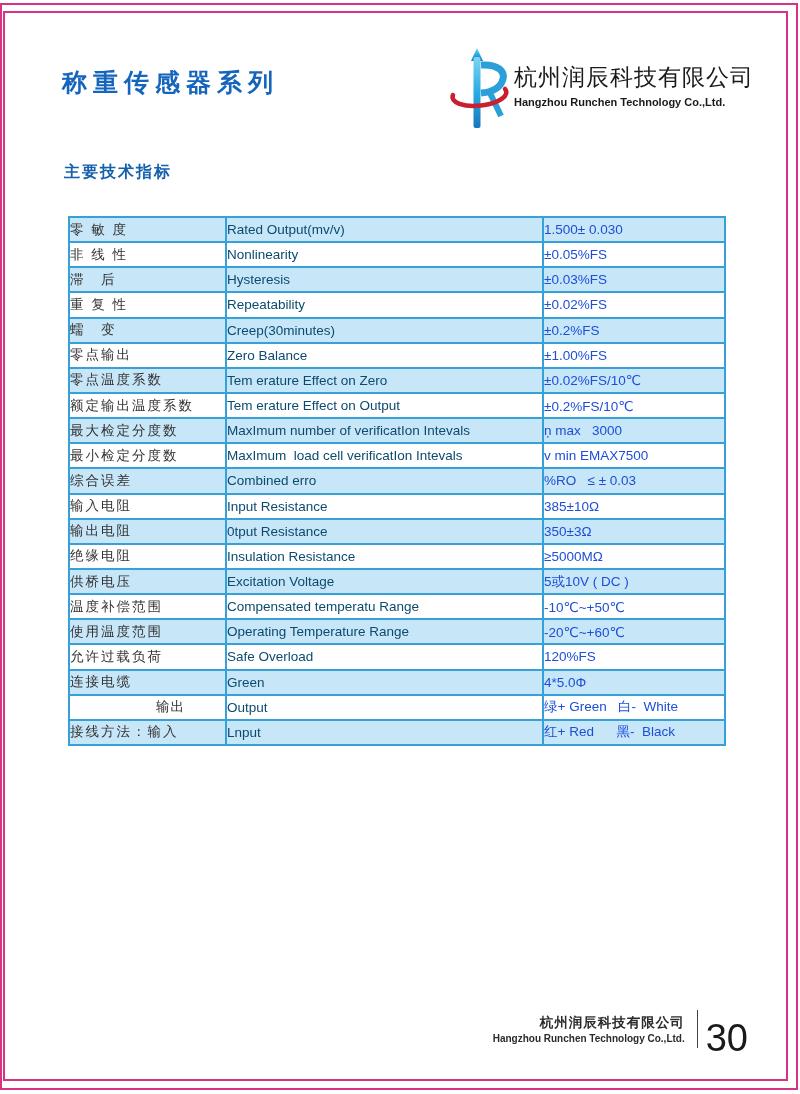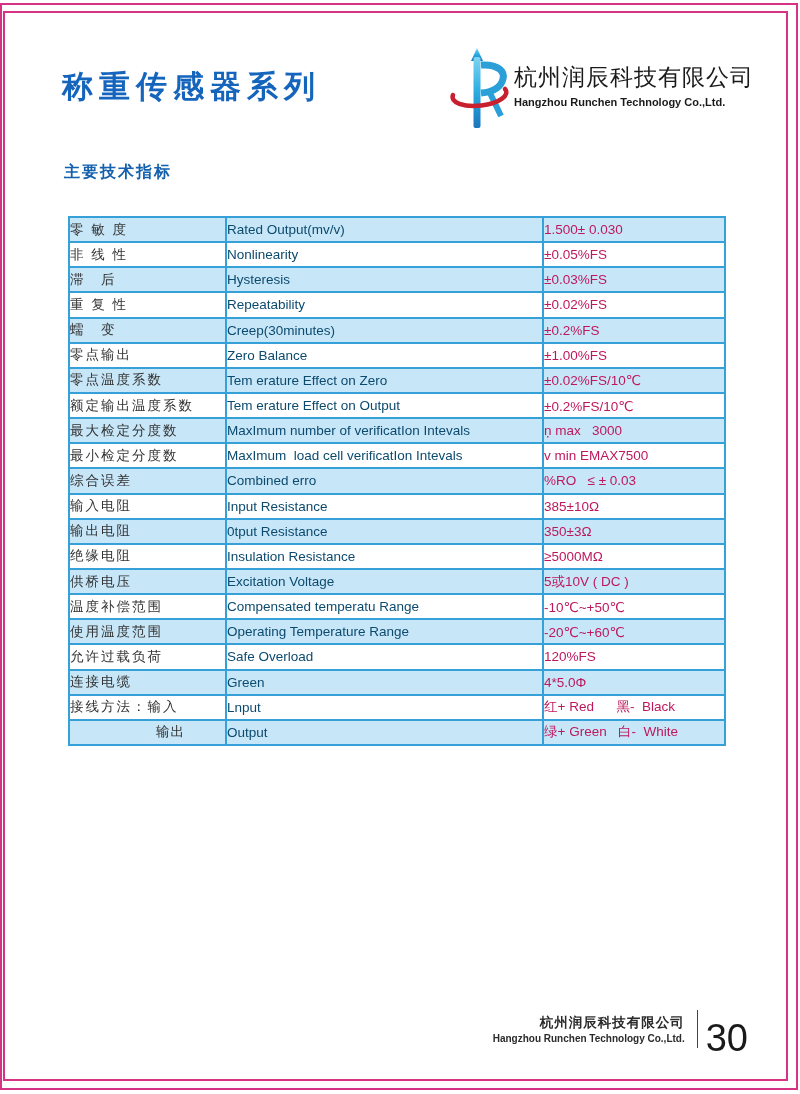--- a/index.html
+++ b/index.html
@@ -13,21 +13,21 @@
     position:absolute;top:3px;left:0;right:2px;bottom:4px;
     border:2px solid #d63384;pointer-events:none;
   }
   .frame-inner{
     position:absolute;top:11px;left:3px;right:12px;bottom:13px;
     border:2px solid #d63384;pointer-events:none;
   }
   
   .page-title{
     position:absolute;left:62px;top:66px;
-    font-size:31px;font-weight:bold;letter-spacing:6px;
+    font-size:25px;font-weight:bold;letter-spacing:6px;
     color:#1565bd;
   }
   .logo-wrap{position:absolute;left:448px;top:48px;width:62px;height:86px;}
   .company-block{position:absolute;left:514px;top:62px;width:250px;}
   .company-zh{font-size:23px;letter-spacing:1px;color:#1a1a1a;white-space:nowrap;}
   .company-en{font-size:11px;font-weight:bold;color:#1a1a1a;margin-top:3px;white-space:nowrap;}
   
   .section-title{
     position:absolute;left:64px;top:162px;
     font-size:16px;font-weight:bold;letter-spacing:2px;color:#1460ad;
@@ -41,21 +41,21 @@
     border:2px solid #36a1d9;
     white-space:pre-wrap;
     vertical-align:middle;
     font-size:13.5px;
     padding:0;
   }
   table.spec tr:nth-child(odd) td{background:#c7e6f8;}
   table.spec tr:nth-child(even) td{background:#ffffff;}
   td.c1{width:155px;padding-left:14px;letter-spacing:2px;color:#333;font-size:14px;}
   td.c2{width:315px;padding-left:26px;color:#0c4a6e;}
-  td.c3{width:180px;padding-left:12px;color:#be185d;}
+  td.c3{width:180px;padding-left:12px;color:#1d4ed8;}
   td.c1.indent{padding-left:86px;letter-spacing:1px;}
   
   .footer{
     position:absolute;right:52px;top:1000px;
     display:flex;align-items:center;
   }
   .footer-text{text-align:right;margin-right:8px;}
   .footer-zh{font-size:13.5px;font-weight:bold;letter-spacing:1px;color:#2b2b2b;white-space:nowrap;}
   .footer-en{font-size:10px;font-weight:bold;color:#2b2b2b;white-space:nowrap;margin-top:1px;}
   .footer-divider{width:1px;height:38px;background:#444;margin:0 8px 0 4px;}
@@ -189,28 +189,28 @@
         <td class="c1">允许过载负荷</td>
         <td class="c2">Safe Overload</td>
         <td class="c3">120%FS</td>
       </tr>
     <tr>
         <td class="c1">连接电缆</td>
         <td class="c2">Green</td>
         <td class="c3">4*5.0Φ</td>
       </tr>
     <tr>
+        <td class="c1 indent">输出</td>
+        <td class="c2">Output</td>
+        <td class="c3">绿+ Green   白-  White</td>
+      </tr>
+    <tr>
         <td class="c1">接线方法：输入</td>
         <td class="c2">Lnput</td>
         <td class="c3">红+ Red      黑-  Black</td>
-      </tr>
-    <tr>
-        <td class="c1 indent">输出</td>
-        <td class="c2">Output</td>
-        <td class="c3">绿+ Green   白-  White</td>
       </tr>
   </tbody>
 </table>
 
 <div class="footer">
   <div class="footer-text">
     <div class="footer-zh">杭州润辰科技有限公司</div>
     <div class="footer-en">Hangzhou Runchen Technology Co.,Ltd.</div>
   </div>
   <div class="footer-divider"></div>

